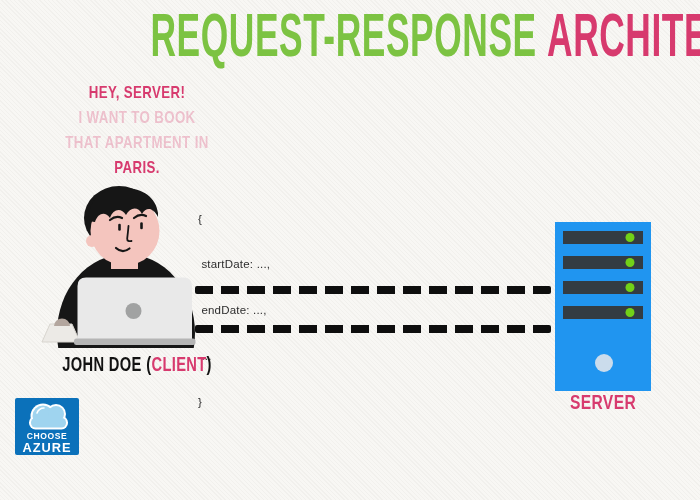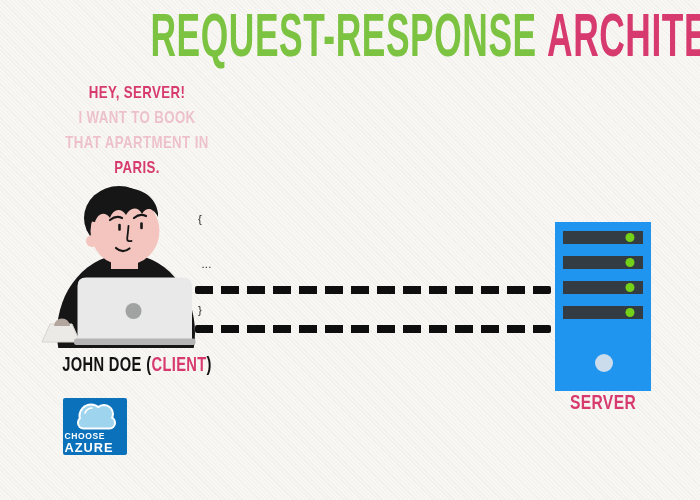--- a/index.html
+++ b/index.html
@@ -56,21 +56,21 @@
   }
   .server-label {
     position:absolute; top:391px; left:553px; width:100px; text-align:center;
     font-size:20px; font-weight:bold; color:#d73a6e; white-space:nowrap;
     transform:scaleX(0.78); transform-origin:50% 0; letter-spacing:0.5px;
   }
 
   
   .logo {
     position:absolute; left:15px; top:398px; width:64px; height:57px;
-    background:#0b71ba; border-radius:2px; overflow:hidden;margin-left:48px;
+    background:#0b71ba; border-radius:2px; text-align:center; overflow:hidden;
   }
   .logo svg { display:block; margin:1px auto 0; }
   .logo-choose {
     font-size:9px; font-weight:bold; color:#ffffff; line-height:8px;
     letter-spacing:0.6px; transform:scaleX(0.95);
   }
   .logo-azure {
     font-size:13.5px; font-weight:bold; color:#ffffff; line-height:13px;
     letter-spacing:1px; margin-top:1px; transform:scaleX(0.95);
   }
@@ -84,20 +84,22 @@
 
   <div class="speech">
     <div>HEY, SERVER!</div>
     <div class="faded">I WANT TO BOOK</div>
     <div class="faded">THAT APARTMENT IN</div>
     <div>PARIS.</div>
   </div>
 
   <div class="code">
     <div>{</div>
+    <div> startDate: ...,</div>
+    <div> endDate: ...,</div>
     <div> ...</div>
     <div>}</div>
   </div>
 
   <div class="dash req"></div>
   <div class="dash res"></div>
 
   <svg class="client-svg" width="165" height="163" viewBox="40 185 165 163">
 
     <ellipse cx="126" cy="333" rx="69" ry="79" fill="#161616"></ellipse>

